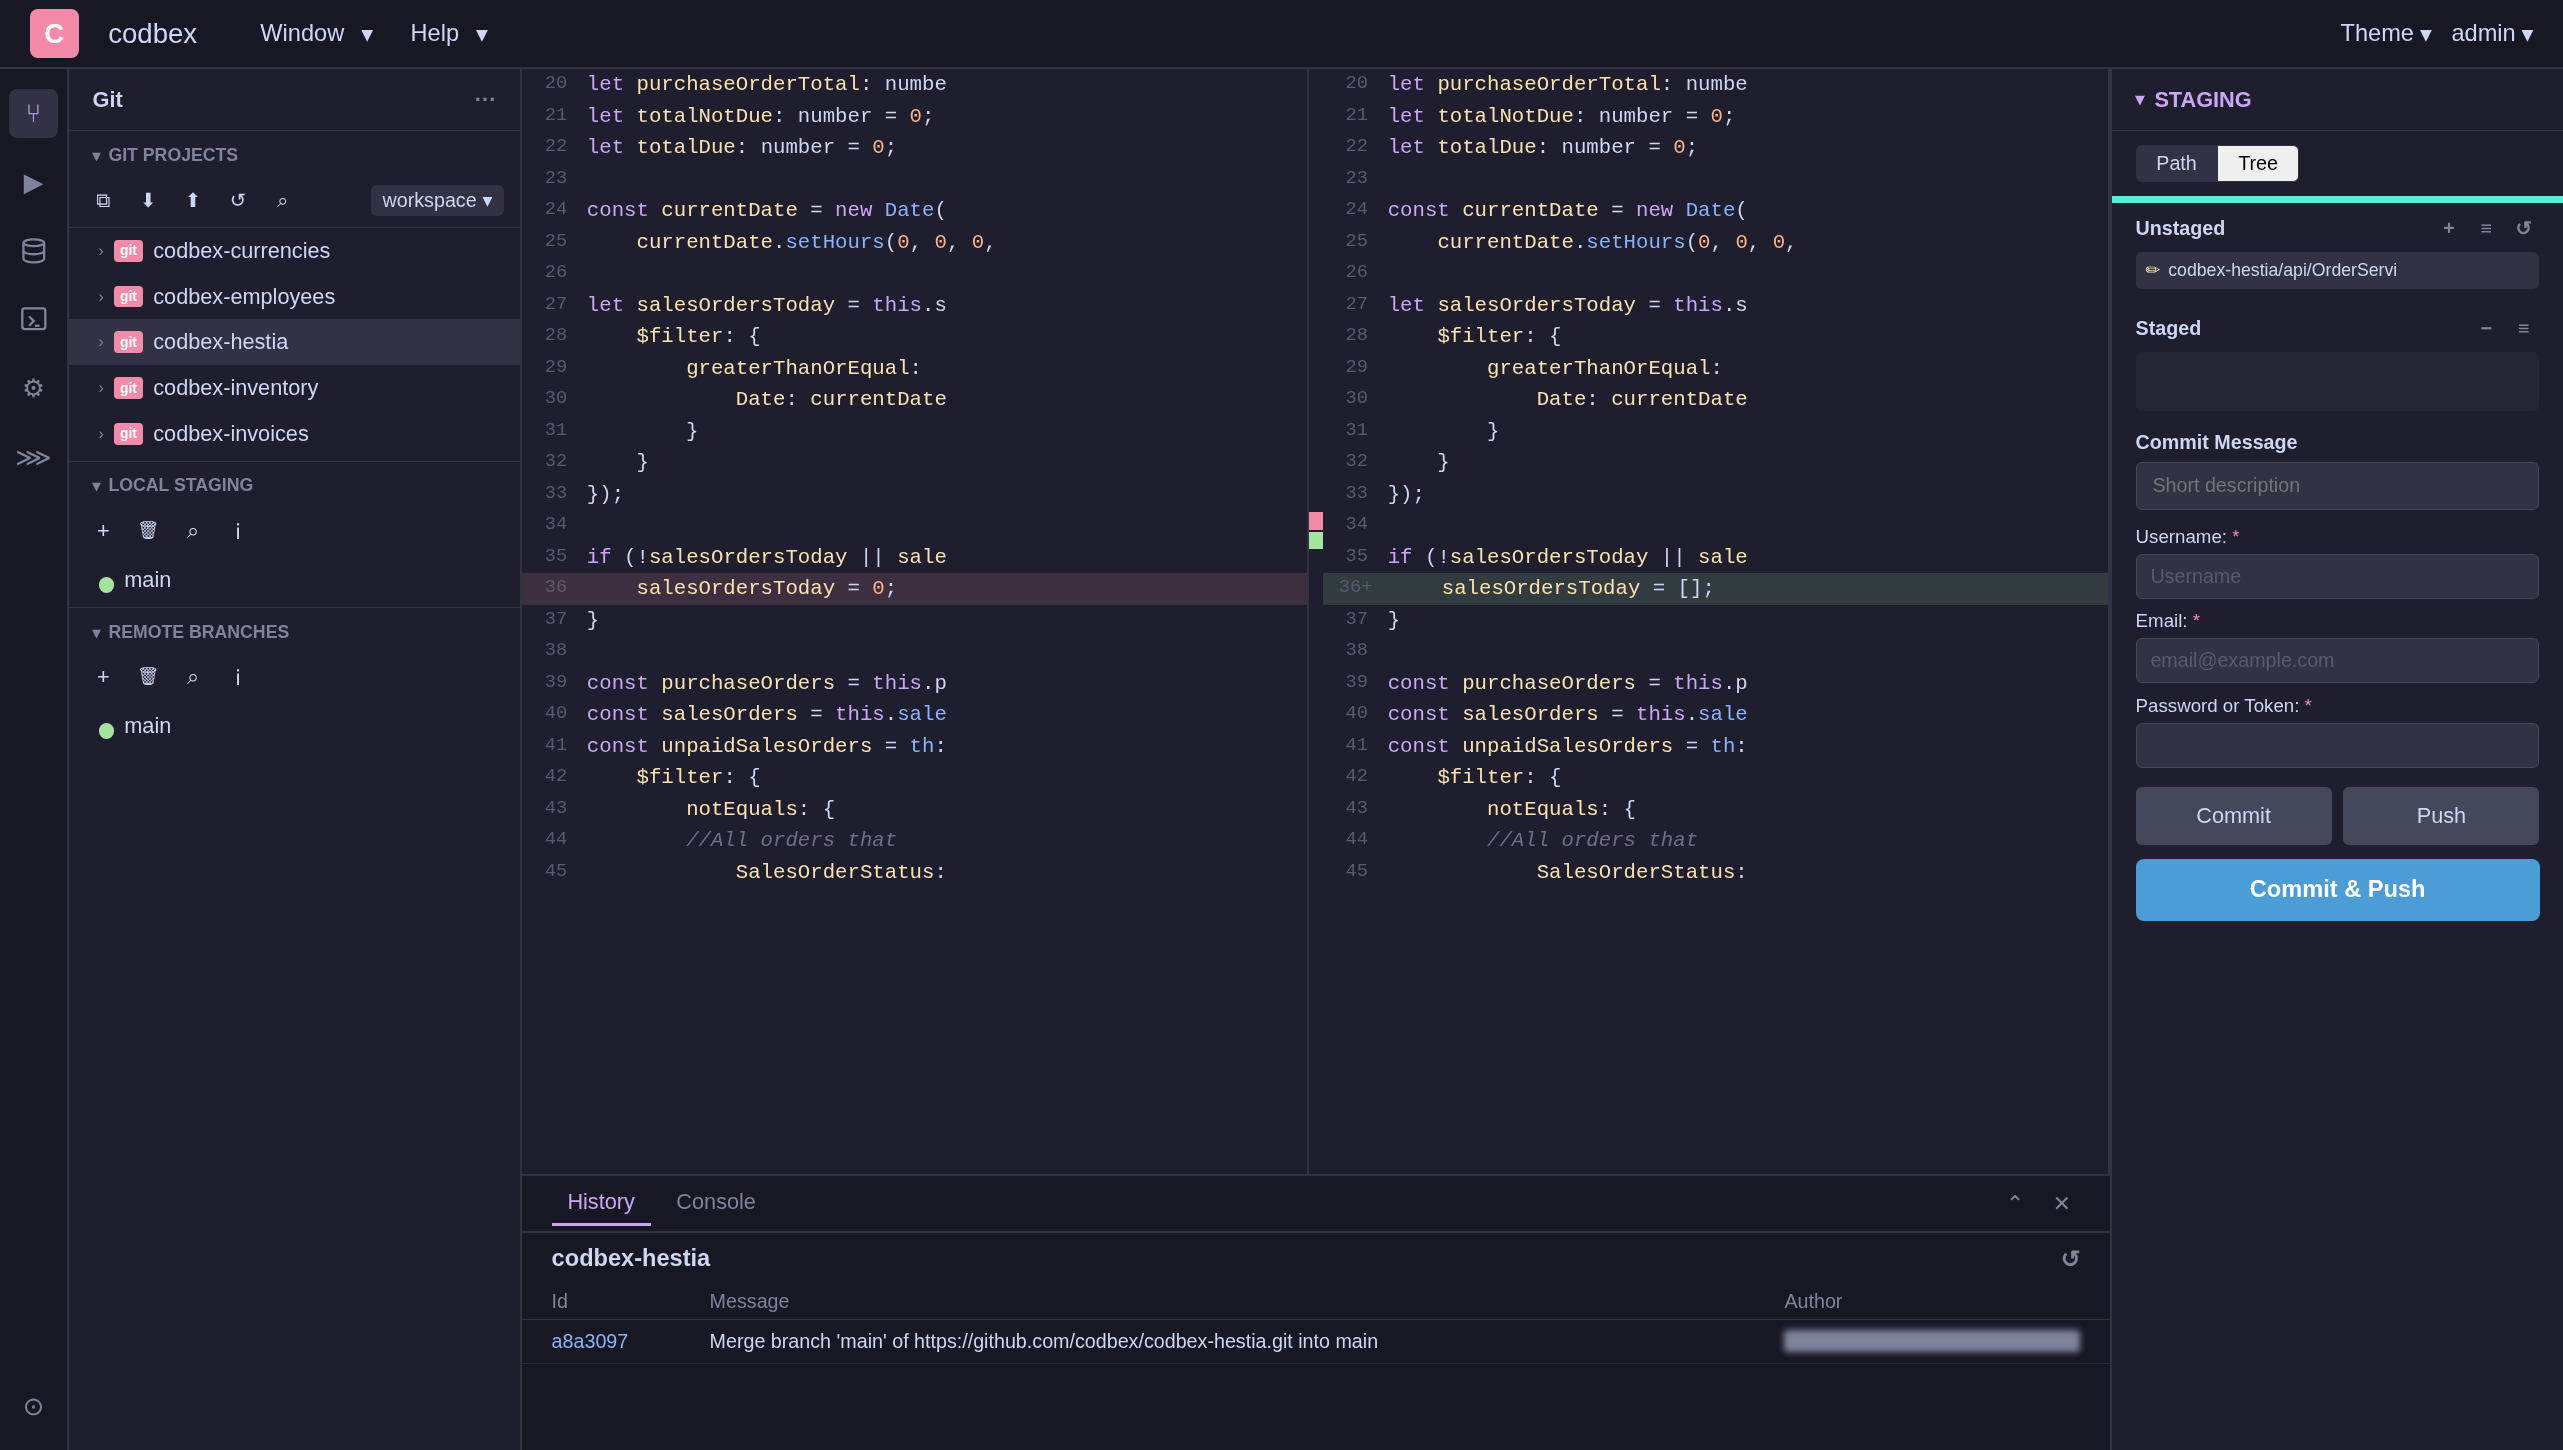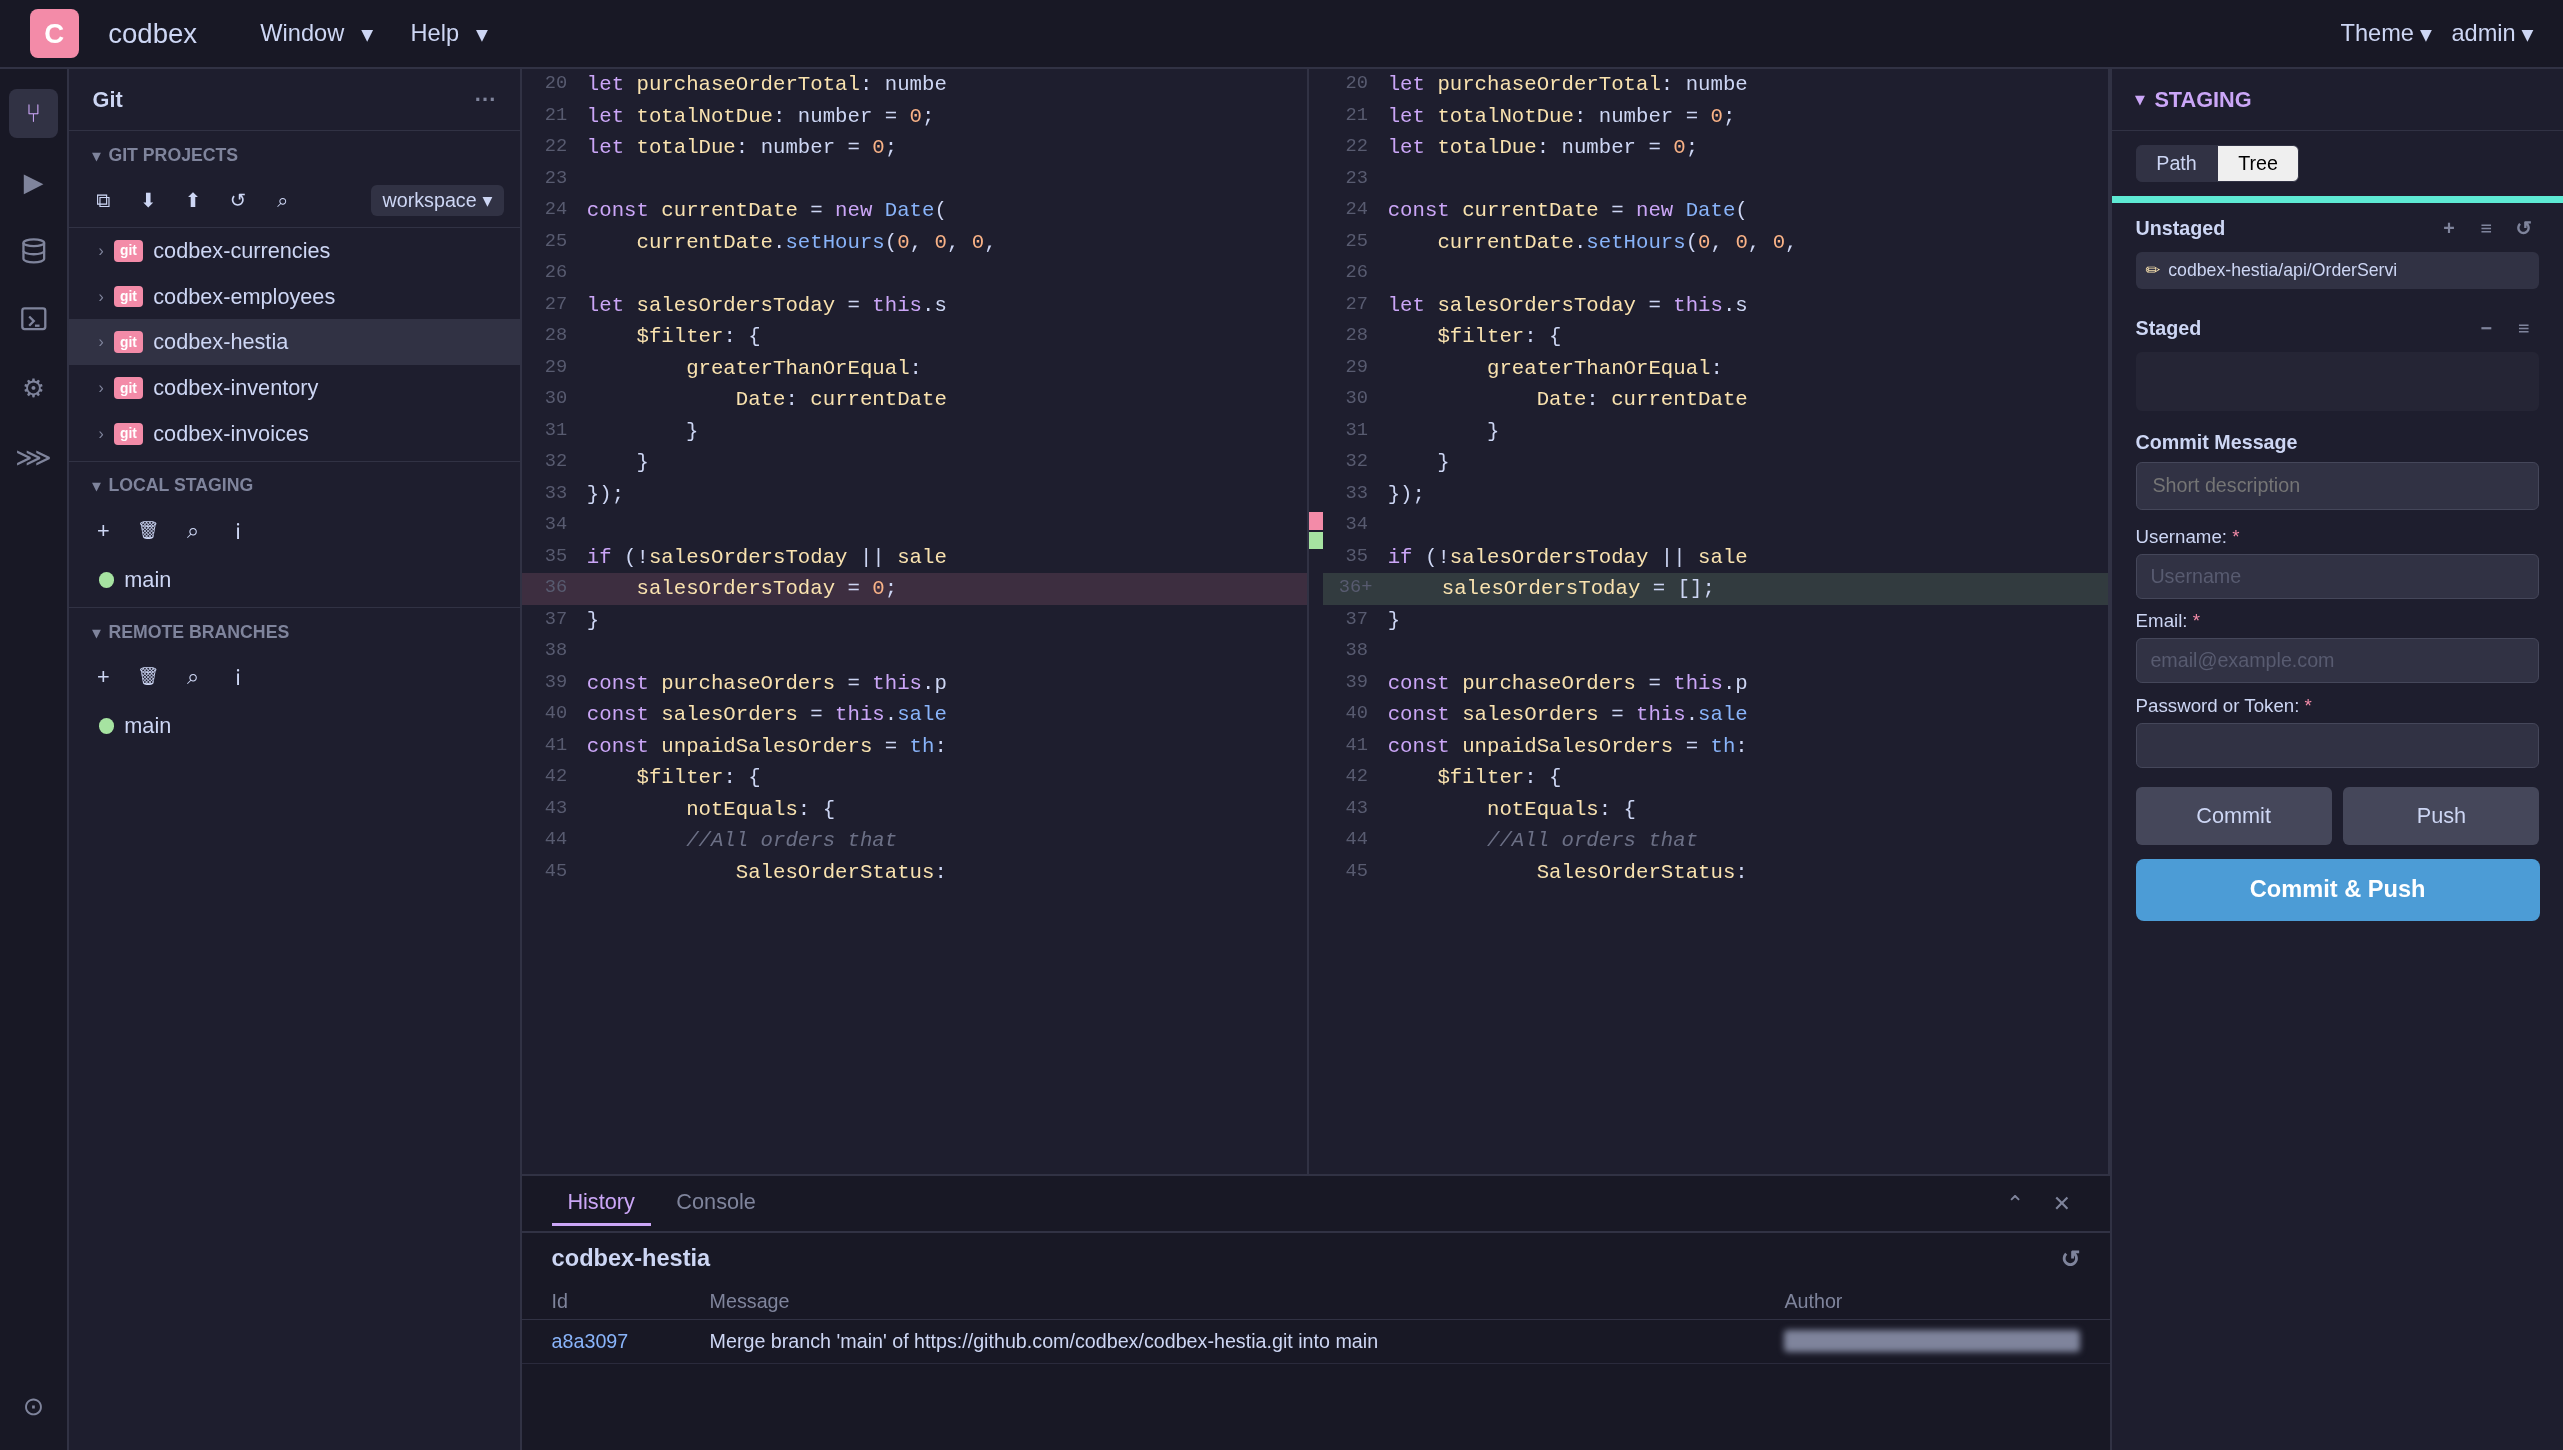--- a/index.html
+++ b/index.html
@@ -204,21 +204,21 @@
       display: flex;
       align-items: center;
       justify-content: center;
       border-radius: 5.9px;
       cursor: pointer;
       color: #cdd6f4;
       font-size: 21.7px;
     }
     .branch-item {
       display: flex;
-      align-items: center;
+      align-items: flex-end;
       gap: 9.9px;
       padding: 9.9px 23.6px 9.9px 29.6px;
       cursor: pointer;
       font-size: 21.7px;
       color: #cdd6f4;
     }
     .branch-dot {
       width: 15.8px;
       height: 15.8px;
       border-radius: 50%;

